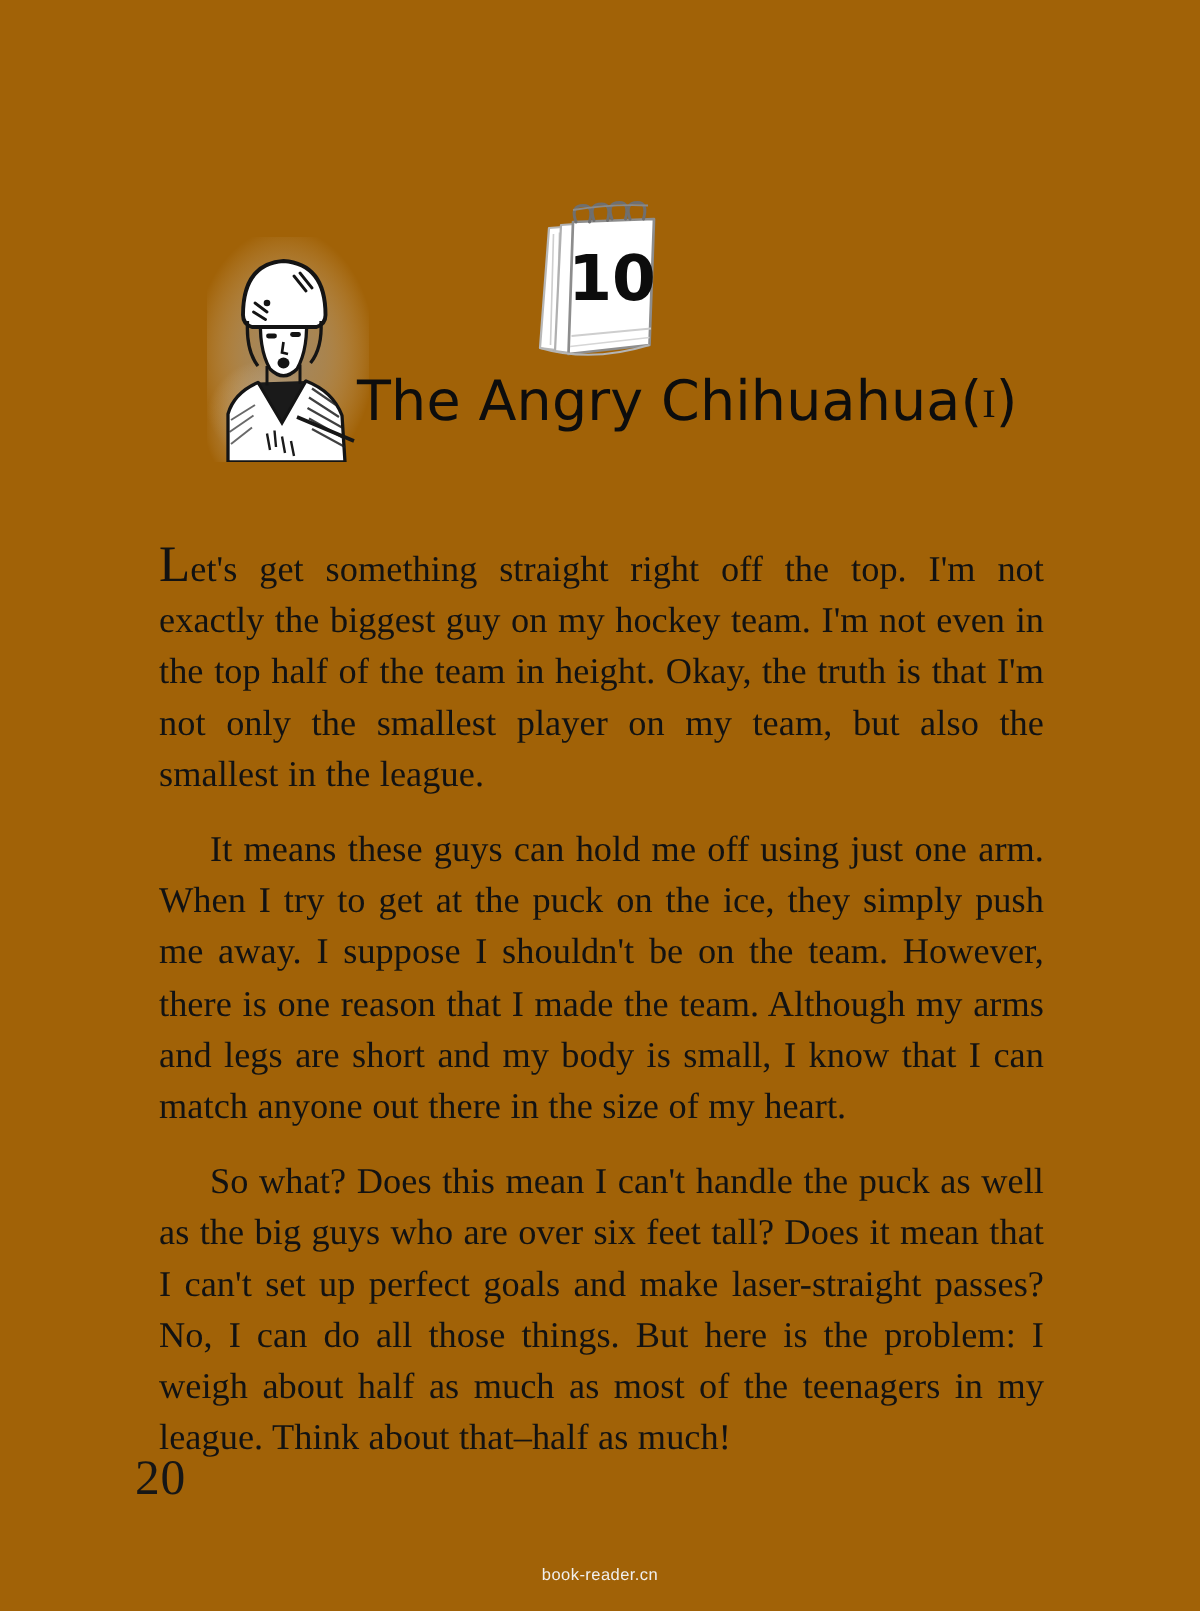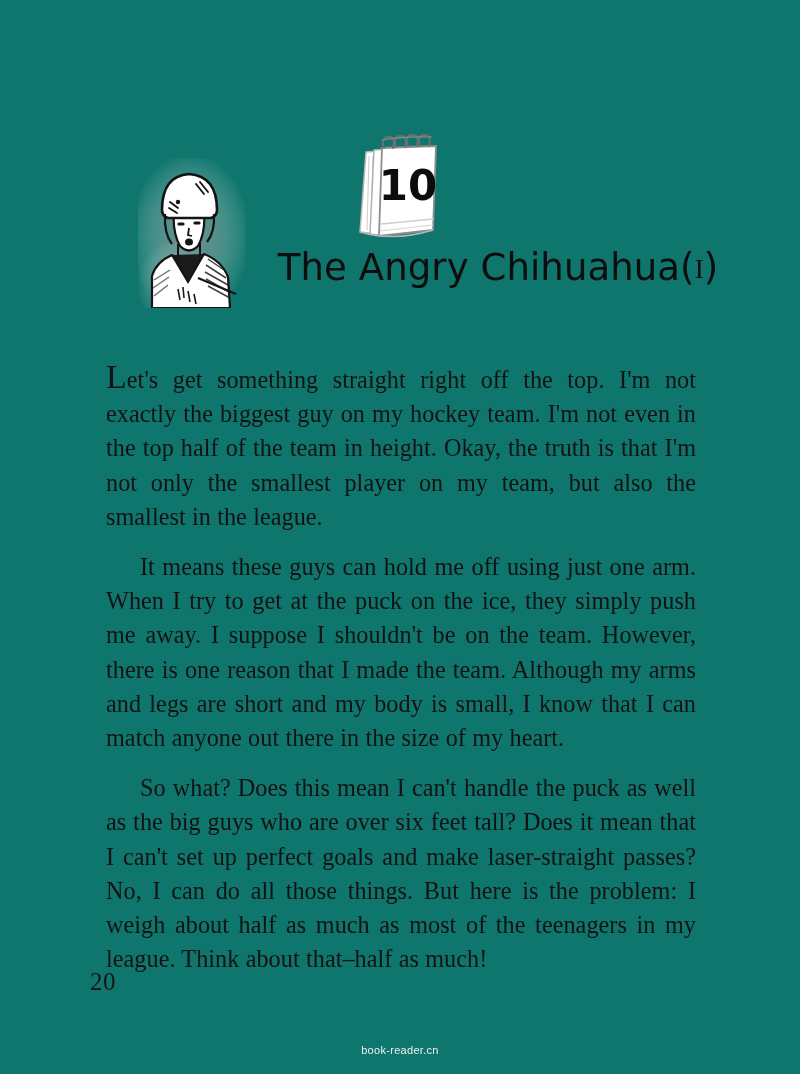--- a/index.html
+++ b/index.html
@@ -13,21 +13,21 @@
     position: relative;
     overflow: hidden;
     font-family: "Liberation Serif", "DejaVu Serif", serif;
     color: #111111;
     -webkit-font-smoothing: antialiased;
   }
 
   .page {
     position: absolute;
     inset: 0;
-    background: #0f766e;
+    background: #a16207;
   }
 
   
   .chapter-header {
     position: absolute;
     left: 0;
     top: 0;
     width: 800px;
     height: 330px;
   }
@@ -58,21 +58,20 @@
     left: 238px;
     top: 249px;
     width: 520px;
     font-family: "DejaVu Sans", "Liberation Sans", sans-serif;
     font-size: 37px;
     font-weight: 400;
     letter-spacing: 0.1px;
     line-height: 1.05;
     color: #0d0d0d;
     white-space: nowrap;
-    text-align: center;
   }
   .chapter-title .numeral {
     font-size: 27px;
     font-family: "Liberation Serif", "DejaVu Serif", serif;
     letter-spacing: 0;
     position: relative;
     top: -2px;
   }
   .chapter-title .paren {
     font-size: 37px;
@@ -101,21 +100,21 @@
   .para .dropcap {
     font-size: 34px;
     line-height: 1;
   }
 
   
   .page-number {
     position: absolute;
     left: 90px;
     top: 968px;
-    font-size: 25px;
+    font-size: 33px;
     color: #161616;
     letter-spacing: 0.5px;
   }
 
   
   .watermark {
     position: absolute;
     left: 0;
     top: 1044px;
     width: 800px;

